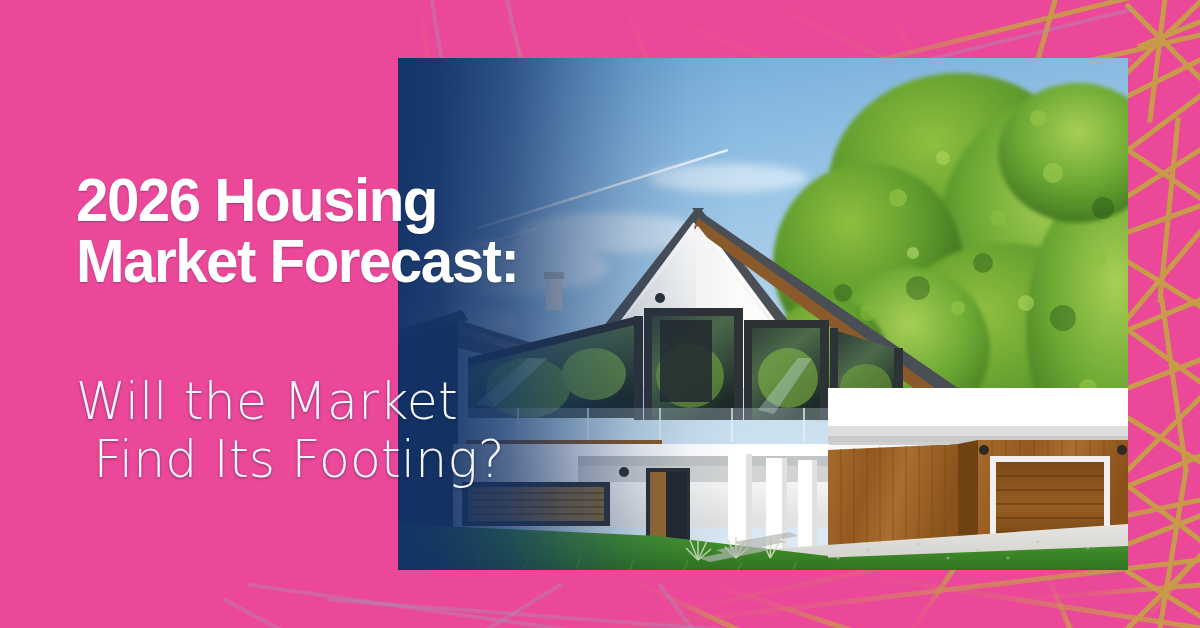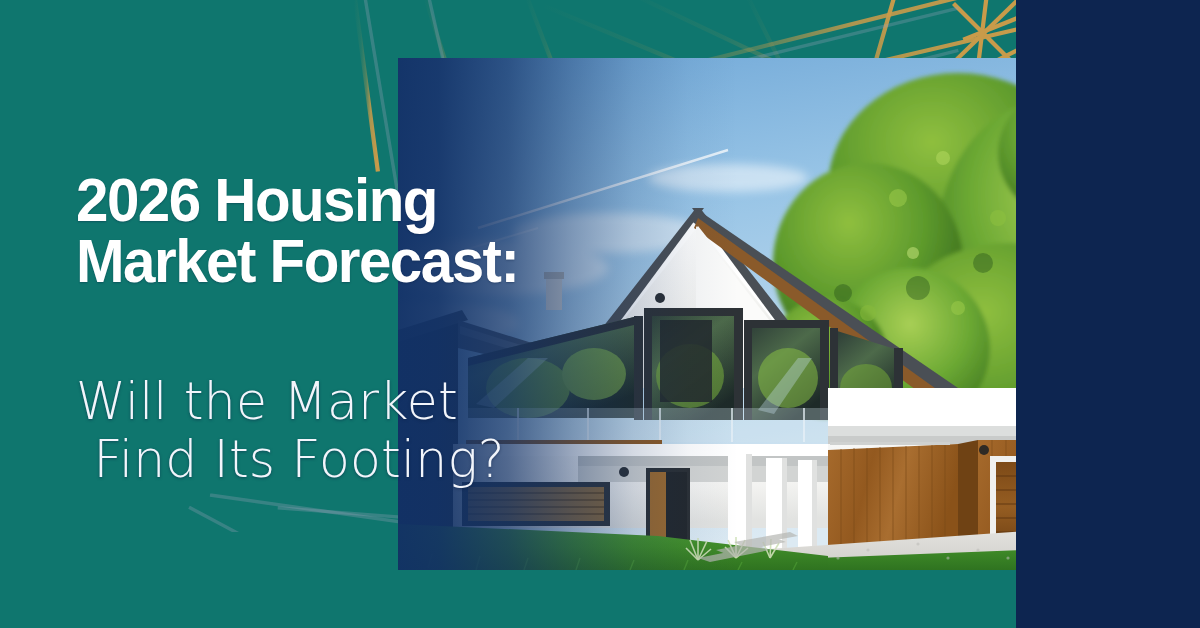--- a/index.html
+++ b/index.html
@@ -7,24 +7,24 @@
     margin: 0;
     padding: 0;
     background: #0d2550;
   }
   body {
     font-family: "Liberation Sans", sans-serif;
   }
 
   .banner {
     position: relative;
-    width: 1016px;
+    width: 1200px;
     height: 628px;
     overflow: hidden;
-    background: #0f766e;
+    background: #ec4899;
   }
 
   
   .gold-net {
     position: absolute;
     inset: 0;
     z-index: 2;
     pointer-events: none;
   }
 

